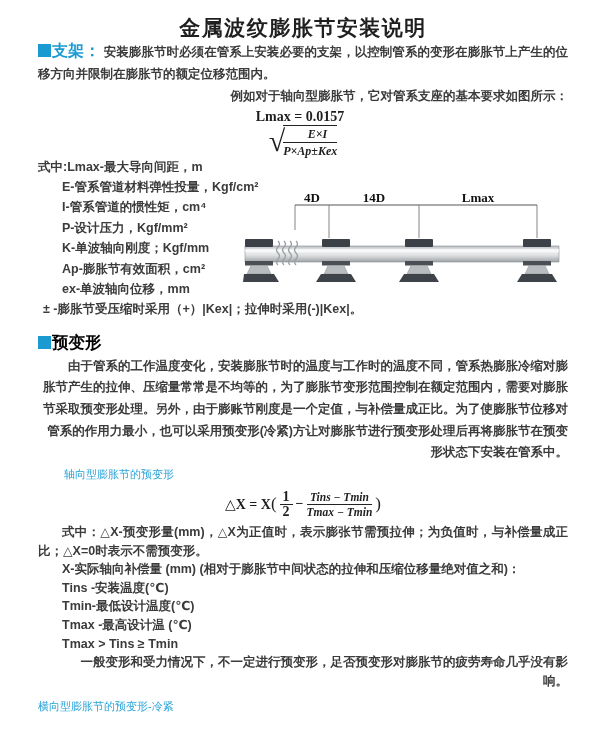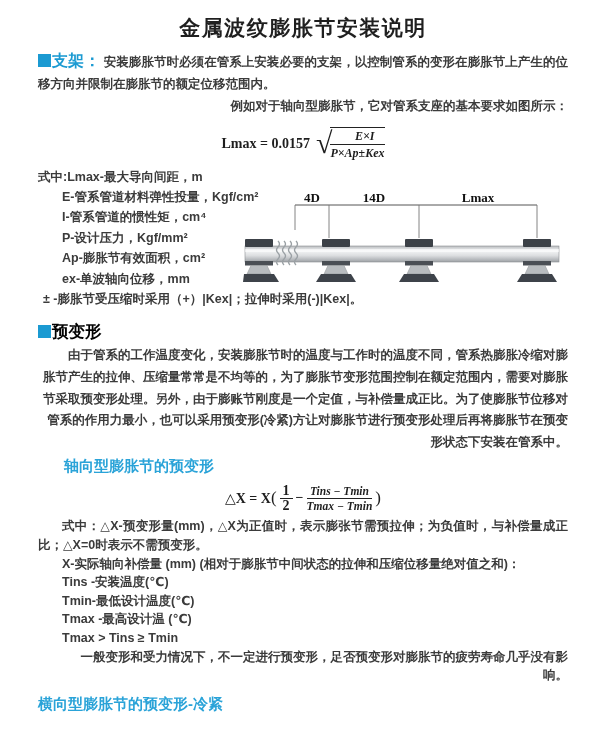--- a/index.html
+++ b/index.html
@@ -13,26 +13,26 @@
   
   .title{margin:0;padding-top:14px;text-align:center;font-size:21px;font-weight:bold;
          color:#1f1f1f;letter-spacing:1.5px;}
   
   .para{font-size:12.5px;line-height:21.5px;font-weight:600;text-align:justify;margin:0;color:#3b3b3b;}
   .ti{text-indent:24px;text-align:right;}
   
   .sec-inline{color:#1b9ad2;font-size:16px;font-weight:bold;line-height:1;}
   .sq{display:inline-block;width:13px;height:13px;background:#1b9ad2;vertical-align:-1px;margin-right:1px;}
   .sec-head{color:#000000;font-size:16.5px;font-weight:bold;margin:13px 0 5px 0;line-height:1.1;}
-  .sub-head{color:#2aa3d8;font-size:15px;font-weight:bold;margin:4px 0 2px 26px;line-height:1.2;}
+  .sub-head{color:#2aa3d8;font-size:11px;font-weight:normal;margin:4px 0 2px 26px;line-height:1.2;}
   .sub-head.noml{margin-left:0;margin-top:10px;}
   
   .formula{display:flex;justify-content:center;align-items:center;
            font-family:"Liberation Serif","DejaVu Serif",serif;font-weight:bold;color:#1e1e1e;}
-  .f1{margin:7px 0 4px 0;height:38px;}
+  .f1{margin:7px 0 4px 0;height:38px;flex-direction:column;}
   .f1 .lhs{font-size:14px;margin-right:6px;}
   .rad{display:inline-flex;align-items:flex-start;}
   .rad-sign{font-size:30px;font-weight:normal;line-height:32px;margin-right:-2px;}
   .rad-box{display:inline-flex;flex-direction:column;border-top:1.6px solid #222;
            font-style:italic;font-size:12px;line-height:14px;}
   .rad-box .top{border-bottom:1.3px solid #222;padding:1px 10px 1px;text-align:right;}
   .rad-box .bot{padding-top:1px;text-align:center;}
   .sfrac{display:inline-flex;flex-direction:column;text-align:center;line-height:12px;
          vertical-align:middle;margin:0 3px;}
   .sfrac .top{border-bottom:1.2px solid #222;padding:0 3px 1px;}
@@ -53,40 +53,41 @@
   .diagram{position:absolute;left:243px;top:192px;}
   .dimlabel{font-family:"Liberation Serif","DejaVu Serif",serif;font-weight:bold;font-size:13px;fill:#111;}
 </style>
 </head>
 <body>
 
 <div class="page">
 
   <h1 class="title">金属波纹膨胀节安装说明</h1>
 
-  <p class="para" style="margin-top:10px;"><span class="sec-inline"><span class="sq"></span><span>支架：</span></span> <span>安装膨胀节时必须在管系上安装必要的支架，以控制管系的变形在膨胀节上产生的位移方向并限制在膨胀节的额定位移范围内。</span></p>
+  <p class="para" style="margin-top:0;"><span class="sec-inline"><span class="sq"></span><span>支架：</span></span> <span>安装膨胀节时必须在管系上安装必要的支架，以控制管系的变形在膨胀节上产生的位移方向并限制在膨胀节的额定位移范围内。</span></p>
 
   <p class="para ti" style="margin-top:1px;">例如对于轴向型膨胀节，它对管系支座的基本要求如图所示：</p>
 
   <div class="formula f1">
     <span class="lhs">Lmax = 0.0157</span>
     <span class="rad">
       <span class="rad-sign">√</span>
       <span class="rad-box">
         <span class="top">E×I</span>
         <span class="bot">P×Ap±Kex</span>
       </span>
     </span>
   </div>
 
   <div class="defs">
     <div class="def">式中:Lmax-最大导向间距，m</div>
     <div class="def i1">E-管系管道材料弹性投量，Kgf/cm²</div>
     <div class="def i1">I-管系管道的惯性矩，cm⁴</div>
     <div class="def i1">P-设计压力，Kgf/mm²</div>
+    <div class="def i1">K-单波轴向刚度；Kgf/mm</div>
     <div class="def i1">Ap-膨胀节有效面积，cm²</div>
     <div class="def i1">ex-单波轴向位移，mm</div>
     <div class="def i2">± -膨胀节受压缩时采用（+）|Kex|；拉伸时采用(-)|Kex|。</div>
   </div>
 
   <svg class="diagram" width="318" height="94" viewBox="0 0 318 94">
     <defs>
       <linearGradient id="pipeGrad" x1="0" y1="0" x2="0" y2="1">
         <stop offset="0" stop-color="#b9bcbf"></stop>
         <stop offset="0.3" stop-color="#f3f4f5"></stop>

